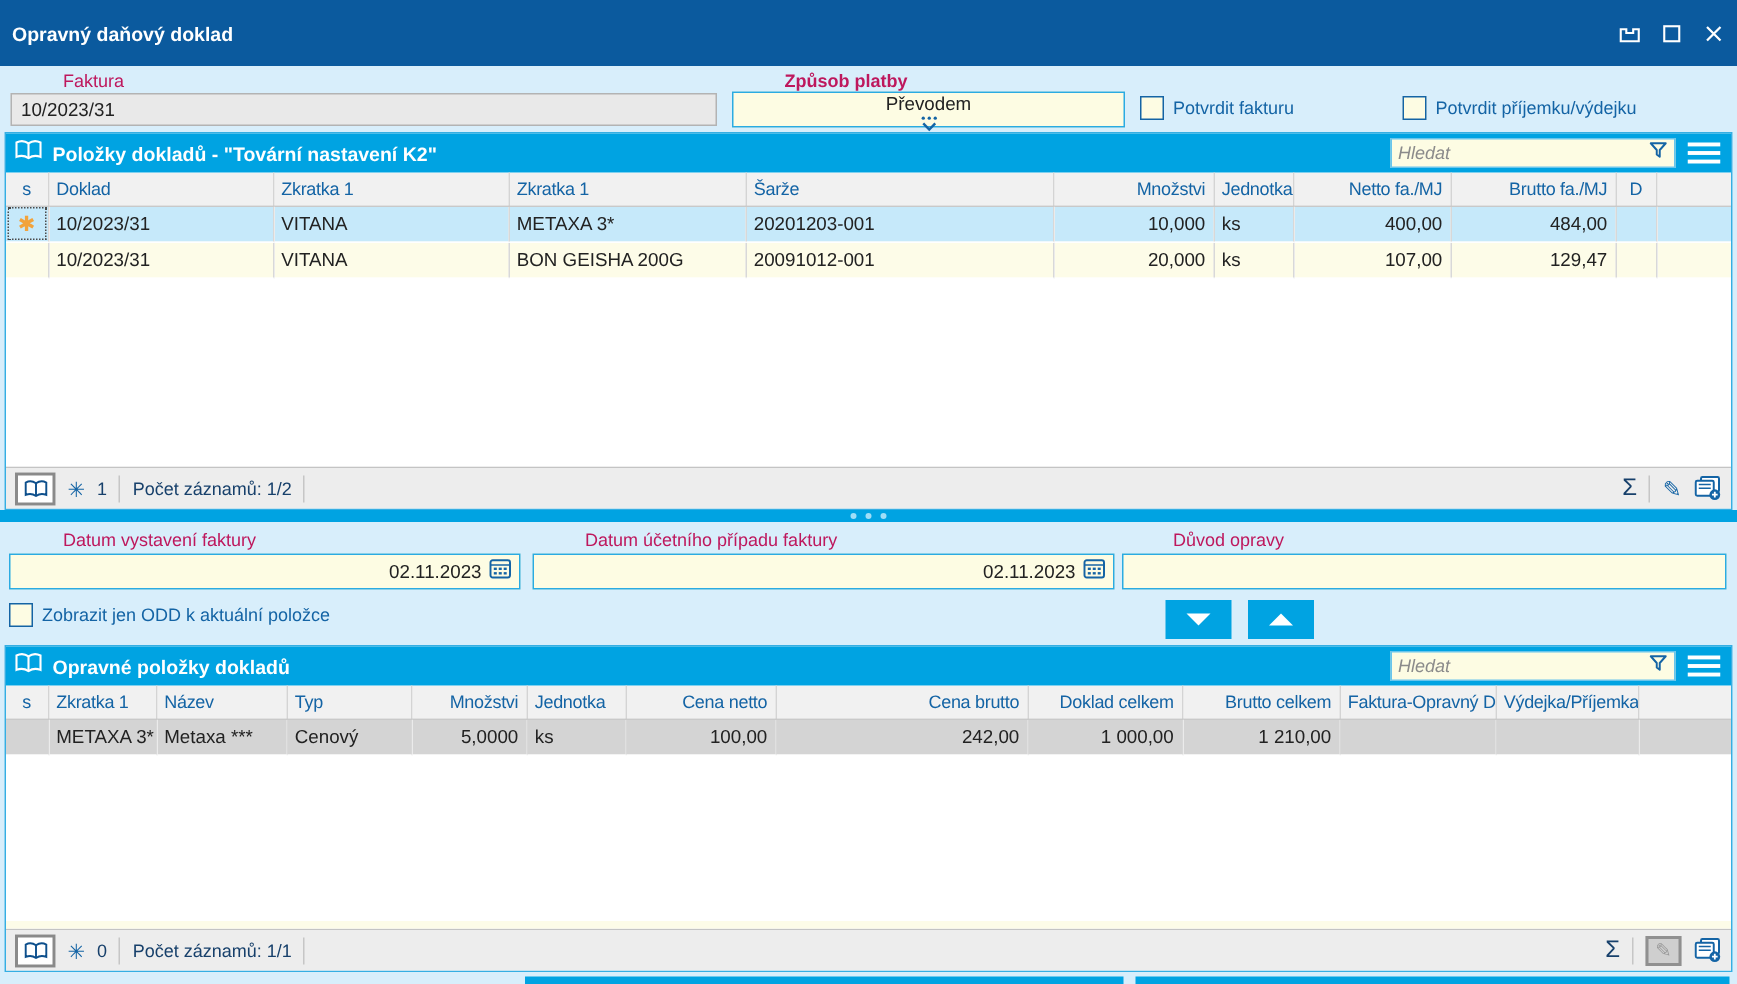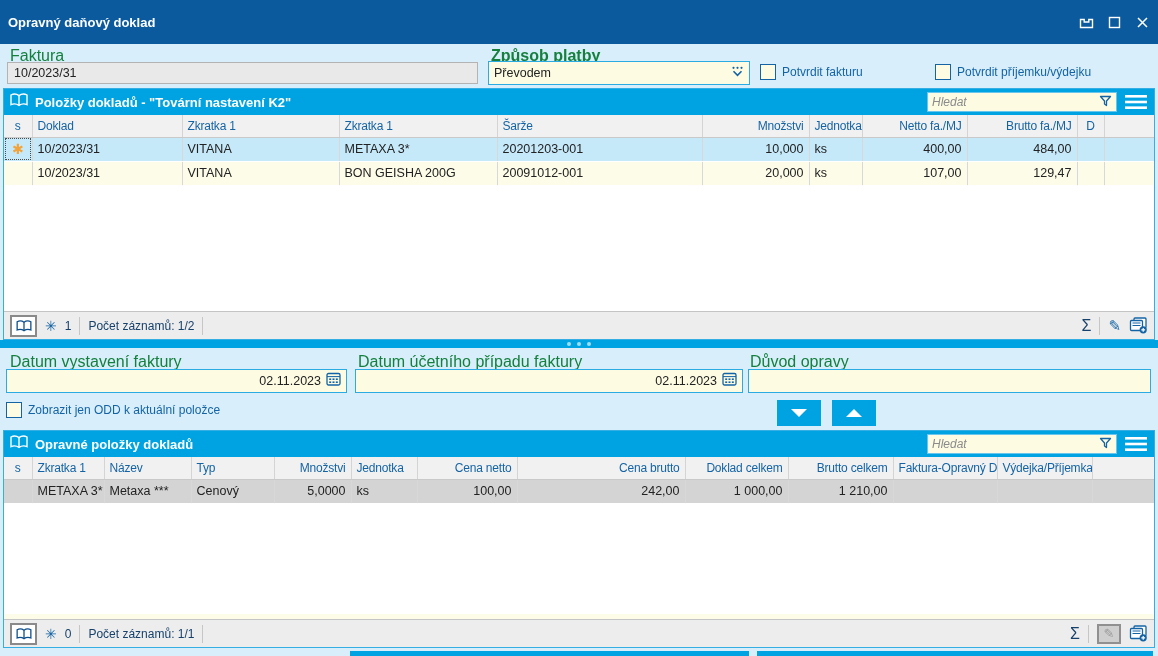--- a/index.html
+++ b/index.html
@@ -8,21 +8,21 @@
   .window { width:1158px; height:656px; display:flex; flex-direction:column; background:#d8eefb; }
 
   
   .titlebar { height:44px; background:#0b5a9e; display:flex; align-items:center; padding:0 8px; flex:none; }
   .titlebar .title { color:#fff; font-size:13px; font-weight:bold; }
   .win-controls { margin-left:auto; display:flex; align-items:center; gap:12px; }
   .winbtn { width:16px; height:16px; display:flex; align-items:center; justify-content:center; cursor:pointer; }
 
   
   .topform { height:44px; position:relative; flex:none; }
-  .flabel { position:absolute; font-size:16px; color:#15803d; white-space:nowrap; }
+  .flabel { position:absolute; font-size:12px; color:#be185d; white-space:nowrap;margin-left:32px; }
   .tinput { position:absolute; height:22px; font-size:12.5px; font-family:inherit; color:#222; padding:0 6px; }
   .gray-input { background:#e9e9e9; border:1px solid #b3b3b3; }
   .dropdown { position:absolute; background:#fdfce3; border:1px solid #2aabe2; height:24px; display:flex; align-items:center; padding:0 5px; cursor:pointer; }
   .dropdown .dval { flex:1; font-size:12.5px; color:#222; }
   .checkline { position:absolute; display:flex; align-items:center; gap:6px; cursor:pointer; }
   .cbox { width:16px; height:16px; background:#fdfce3; border:1px solid #1464a5; flex:none; }
   .clabel { font-size:12px; color:#1464a5; white-space:nowrap; }
 
   
   .panel { margin:0 3px; border:1px solid #35aee3; background:#fff; display:flex; flex-direction:column; flex:none; }
@@ -105,21 +105,21 @@
           </svg>
       </span>
     </div>
   </div>
 
   <div class="topform">
     <label class="flabel" style="left:10px;top:3px;">Faktura</label>
     <input class="tinput gray-input" style="left: 7px; top: 18px; width: 471px;" readonly="" value="10/2023/31">
 
     <label class="flabel" style="left:491px;top:3px;font-weight:bold;">Způsob platby</label>
-    <div class="dropdown" style="left:488px;top:17px;width:262px;">
+    <div class="dropdown" style="left:488px;top:17px;width:262px;flex-direction:column;">
       <span class="dval">Převodem</span>
       <span>
         <svg width="13" height="12" viewBox="0 0 13 12">
           <circle cx="2.5" cy="1.8" r="1.1" fill="#1464a5"></circle>
             <circle cx="6.5" cy="1.8" r="1.1" fill="#1464a5"></circle>
             <circle cx="10.5" cy="1.8" r="1.1" fill="#1464a5"></circle>
           <path d="M2.5 5.2 L6.5 9.4 L10.5 5.2" fill="none" stroke="#1464a5" stroke-width="1.6"></path>
         </svg>
       </span>
     </div>

